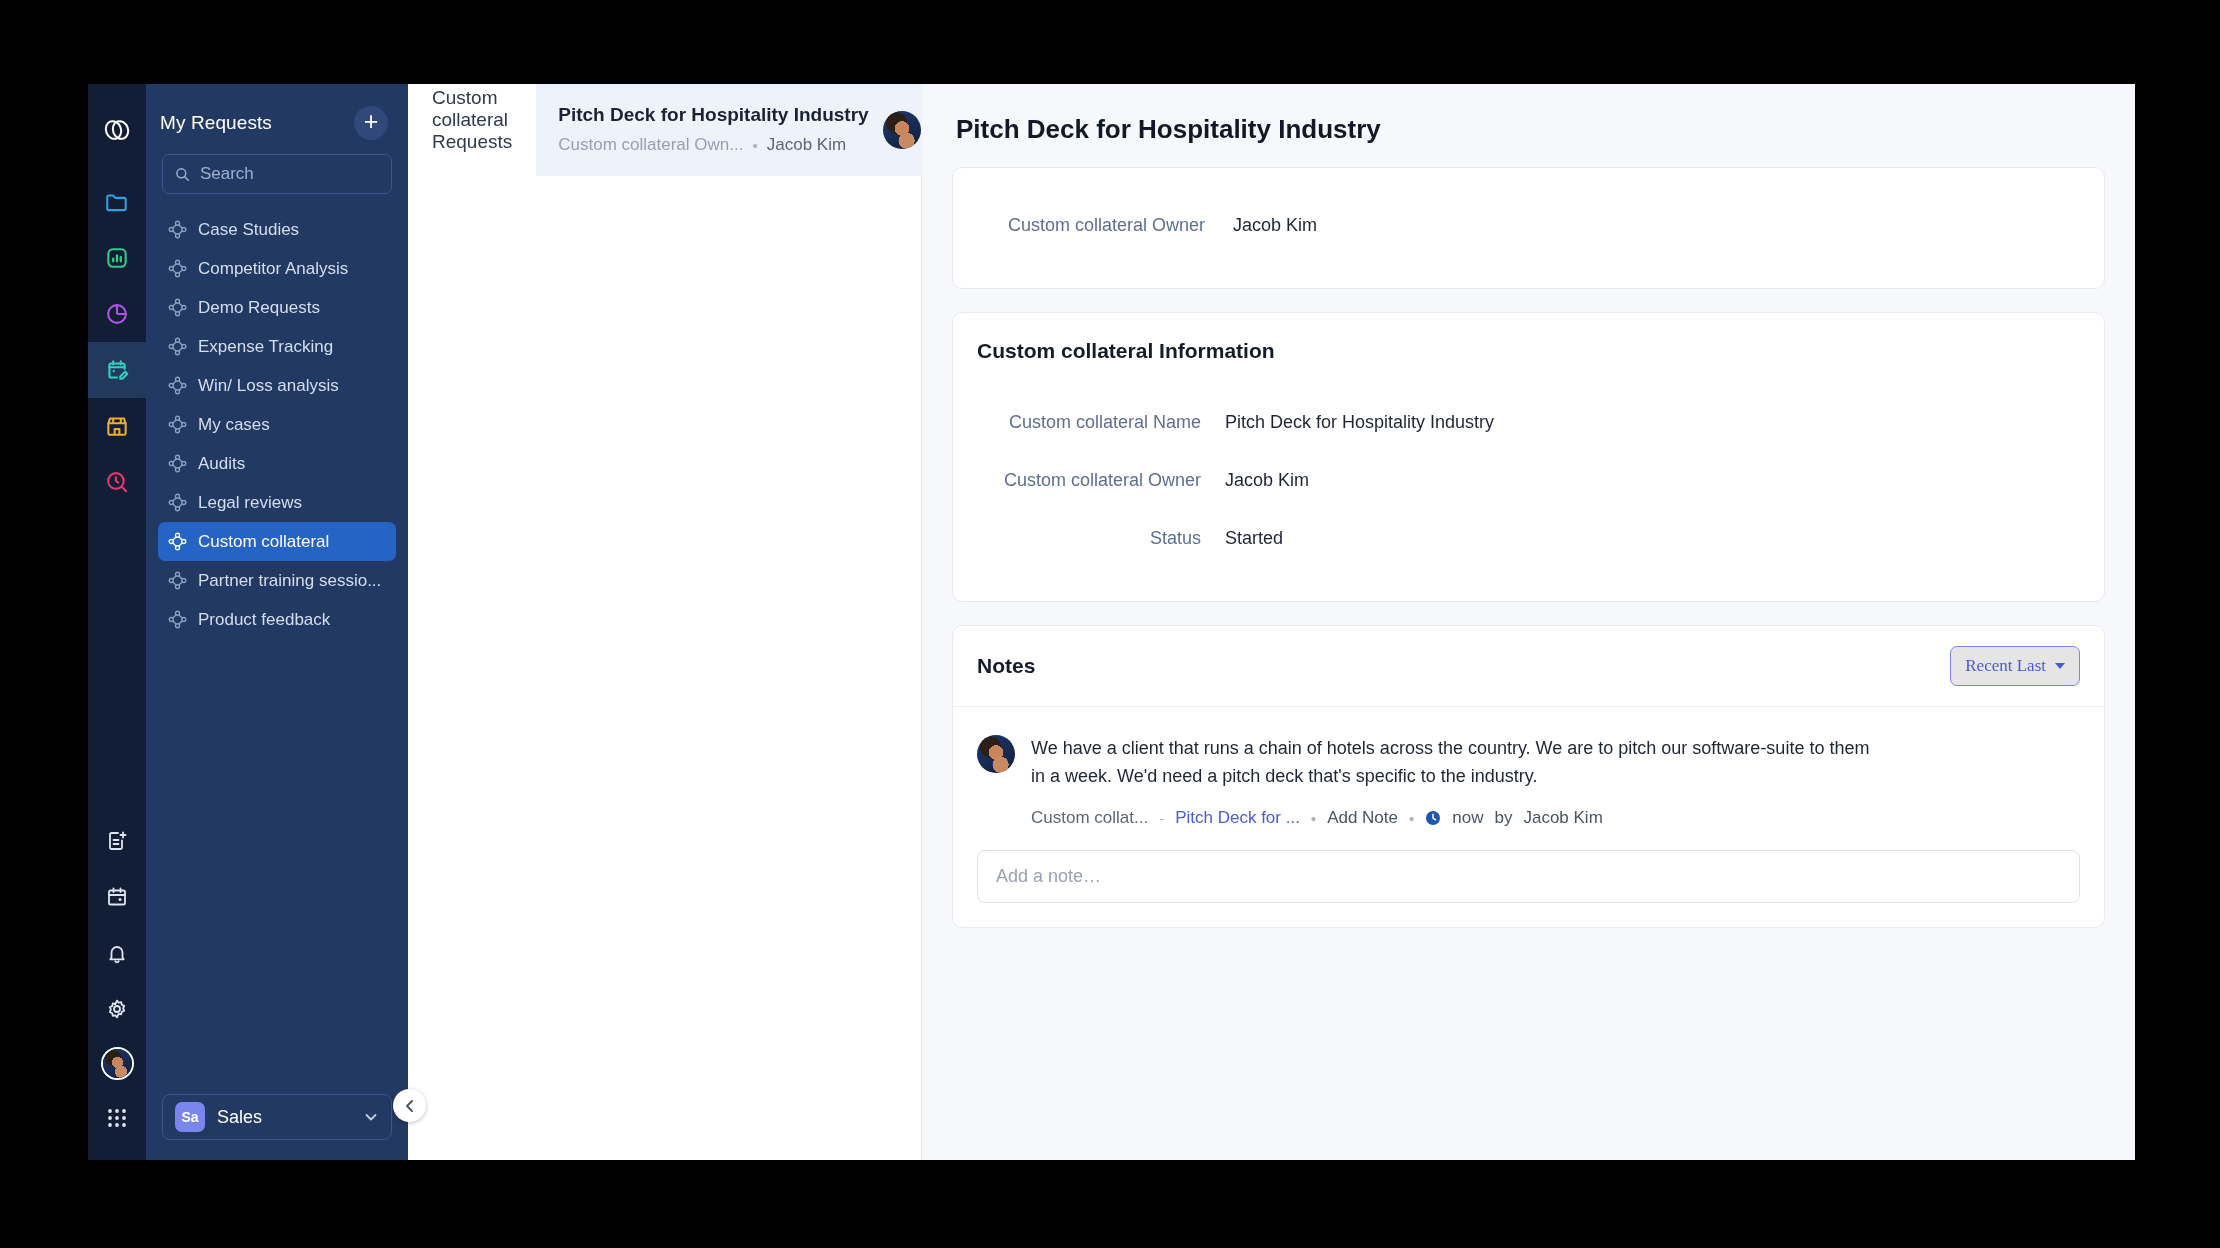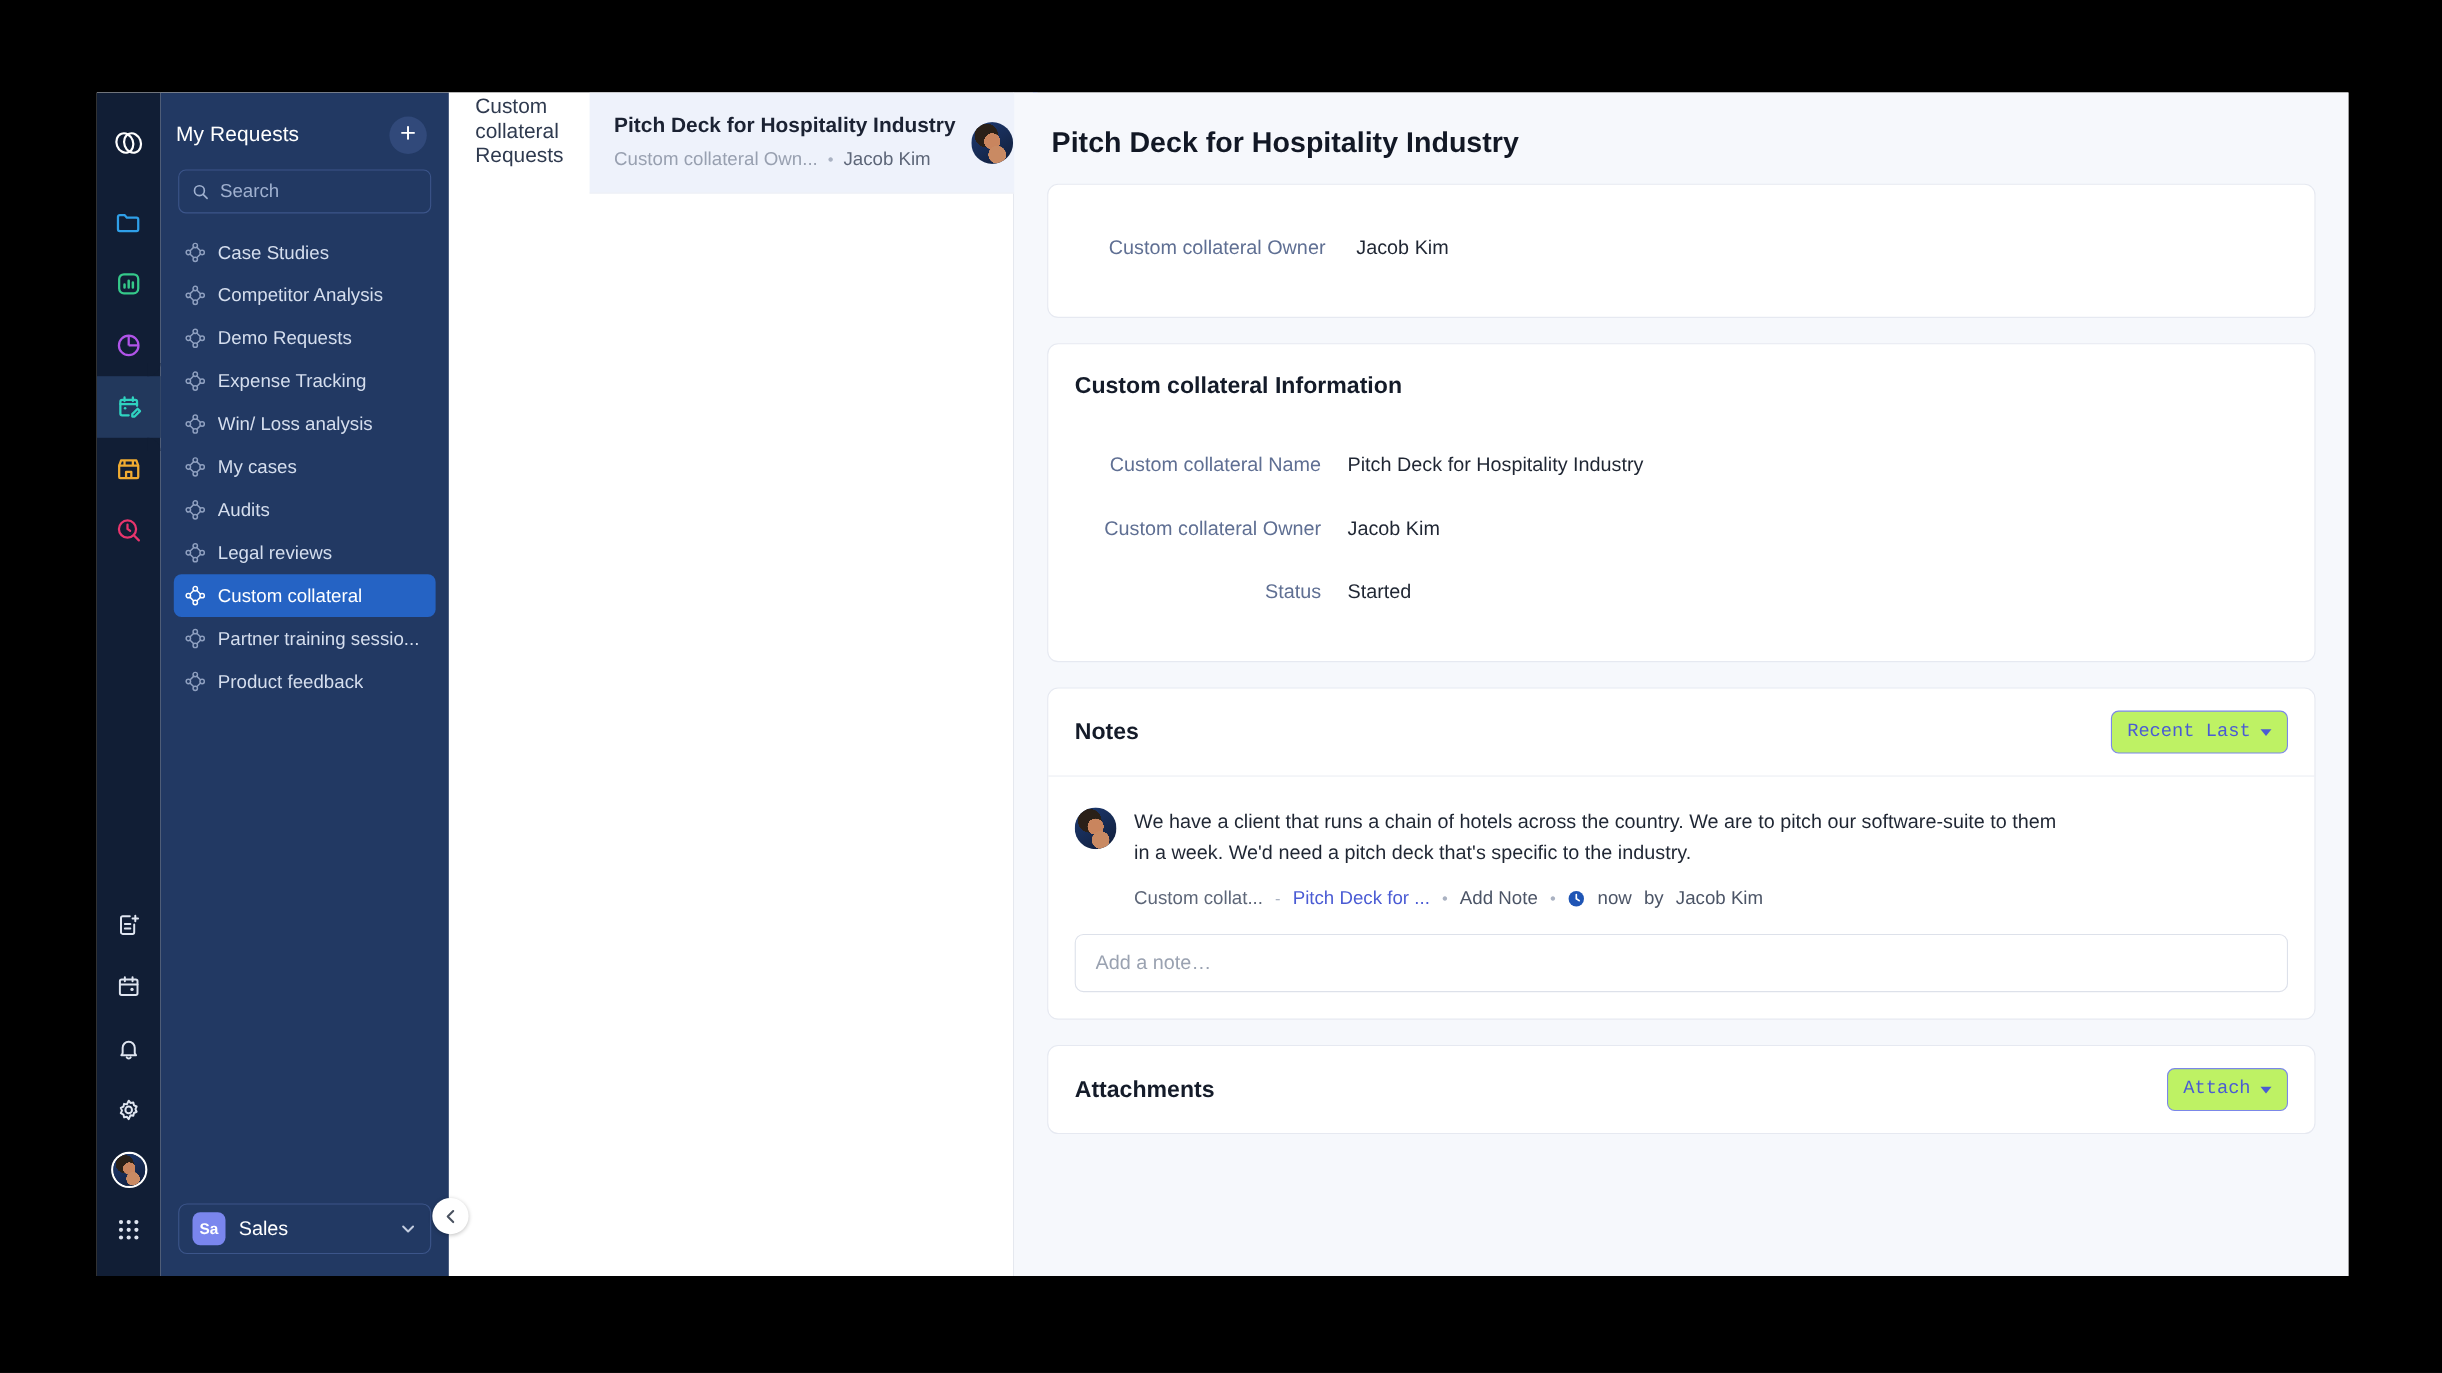--- a/index.html
+++ b/index.html
@@ -296,24 +296,24 @@
     display: flex;
     align-items: center;
     justify-content: space-between;
     padding: 20px 24px;
     border-bottom: 1px solid #eceef4;
   }
   .card-head-title { font-size: 21px; font-weight: 700; color: #141b29; }
   .pill-button {
     border: 1px solid #7b87e8;
     border-radius: 7px;
-    background: #bef264;
+    background: #e5e5e5;
     color: #4a5bd4;
     font-size: 17px;
-    font-family: Liberation Mono, monospace;
+    font-family: Liberation Serif, serif;
     padding: 9px 14px;
     display: flex;
     align-items: center;
     gap: 9px;
     cursor: pointer;
     text-align: right;
   }
   .caret { border-left: 5px solid transparent; border-right: 5px solid transparent; border-top: 6px solid #4a5bd4; }
 
   #note-body { padding: 28px 24px 22px 24px; display: flex; gap: 16px; }
@@ -707,24 +707,15 @@
             <span class="meta-action">now</span>
             <span class="meta-action">by</span>
             <span class="meta-action">Jacob Kim</span>
           </div>
         </div>
       </div>
 
       <input id="note-input" placeholder="Add a note…" style="">
     </div>
 
-    <div class="card" id="attachments-card">
-      <div class="card-head" style="border-bottom:none;">
-        <div class="card-head-title">Attachments</div>
-        <button class="pill-button">
-          <span>Attach</span>
-          <span class="caret"></span>
-        </button>
-      </div>
-    </div>
 
   </div>
 </div>
 
 </body></html>

